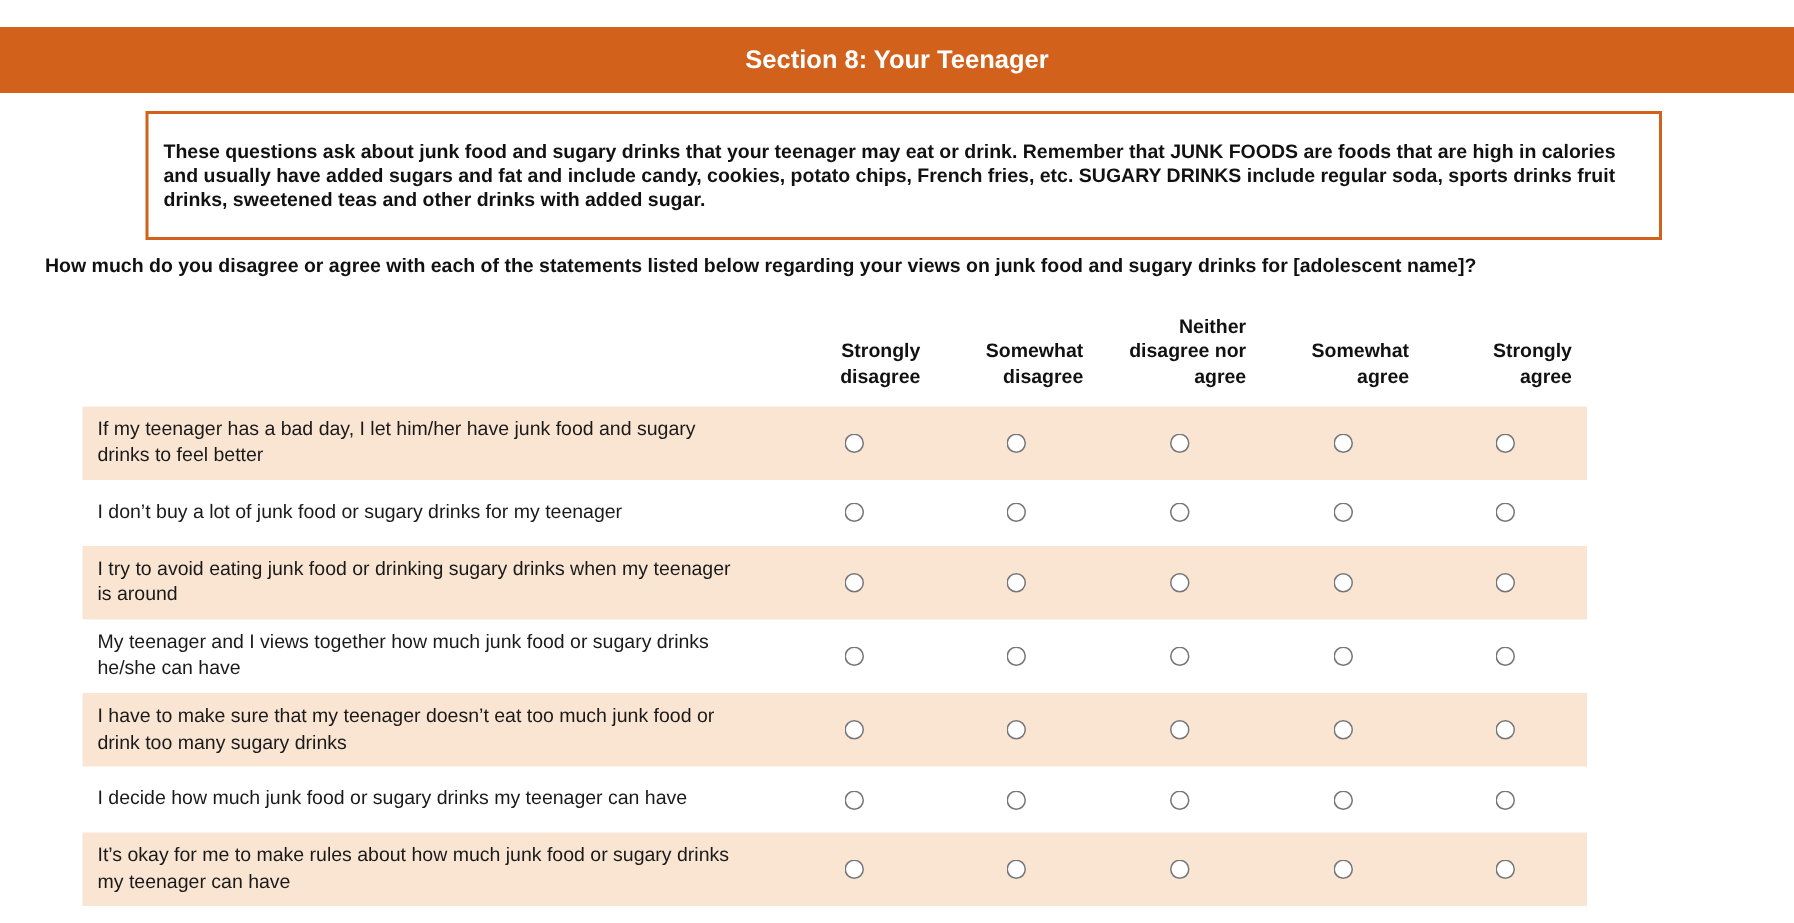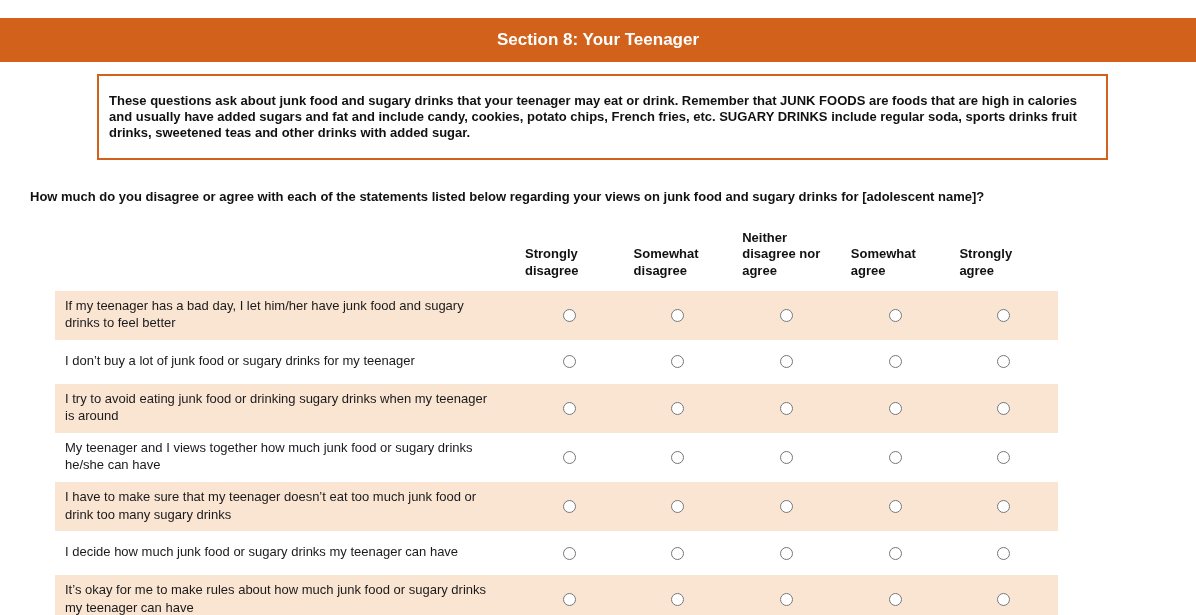--- a/index.html
+++ b/index.html
@@ -17,26 +17,26 @@
   .titlebar{
     margin-top:18px;height:44px;background:var(--header-bg);
     display:flex;align-items:center;justify-content:center;
   }
   .titlebar span{color:#ffffff;font-weight:bold;font-size:17px;}
   .infobox{
     margin:12px 88px 0 97px;border:2px solid var(--header-bg);
     padding:17px 10px;font-weight:bold;font-size:13px;line-height:16px;
   }
   .question{
-    margin:29px 20px 0 30px;font-weight:bold;font-size:13px;
+    margin:9px 20px 0 30px;font-weight:bold;font-size:13px;
   }
   .grid{margin:20px 0 0 55px;width:1003px;font-size:13px;}
   .hrow,.row{display:grid;grid-template-columns:460px repeat(5,1fr);}
   .hrow .head{
-    display:flex;align-items:flex-end;justify-content:center;text-align:left;
+    display:flex;align-items:flex-end;justify-content:center;text-align:right;
     font-weight:bold;padding:6px 10px 12px;line-height:1.25;
   }
   .row{min-height:44px;}
   .row.alt{background:var(--row-alt-bg);}
   .cell.stmt{
     display:flex;align-items:center;padding:6px 26px 8px 10px;line-height:1.35;color:#1a1a1a;
   }
   .cell.rc{display:flex;align-items:center;justify-content:center;}
   .cell.rc input[type="radio"]{width:13px;height:13px;margin:0;cursor:pointer;}
   .footer{width:884px;text-align:right;margin-top:18px;}

